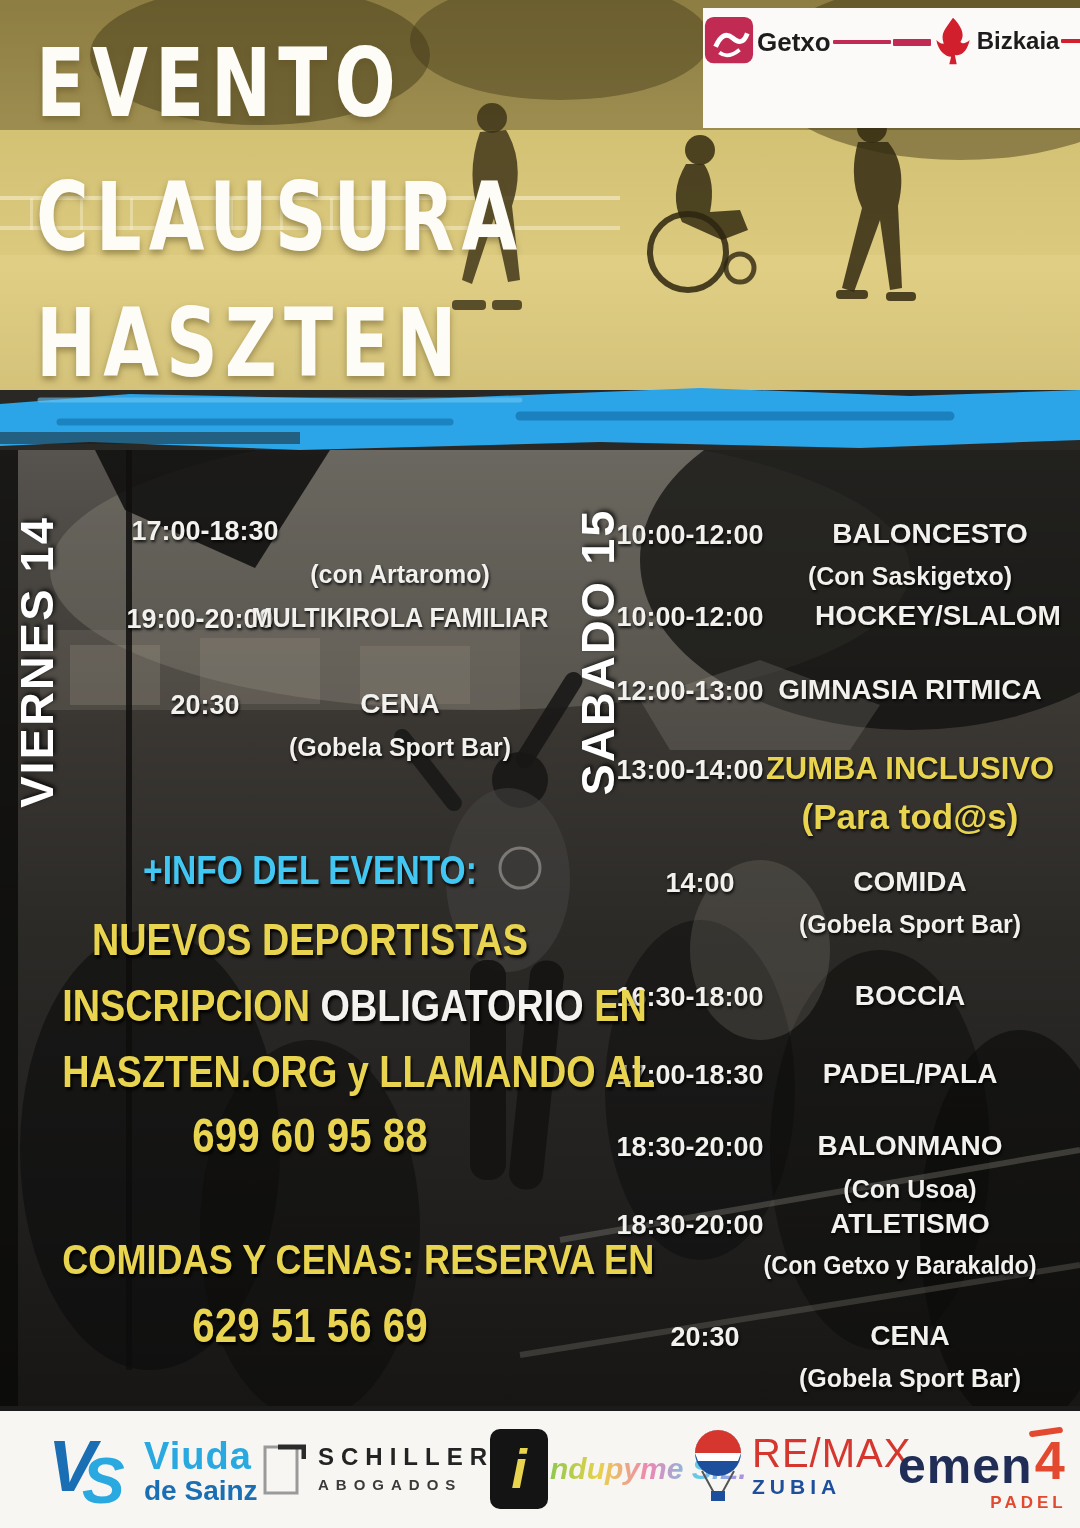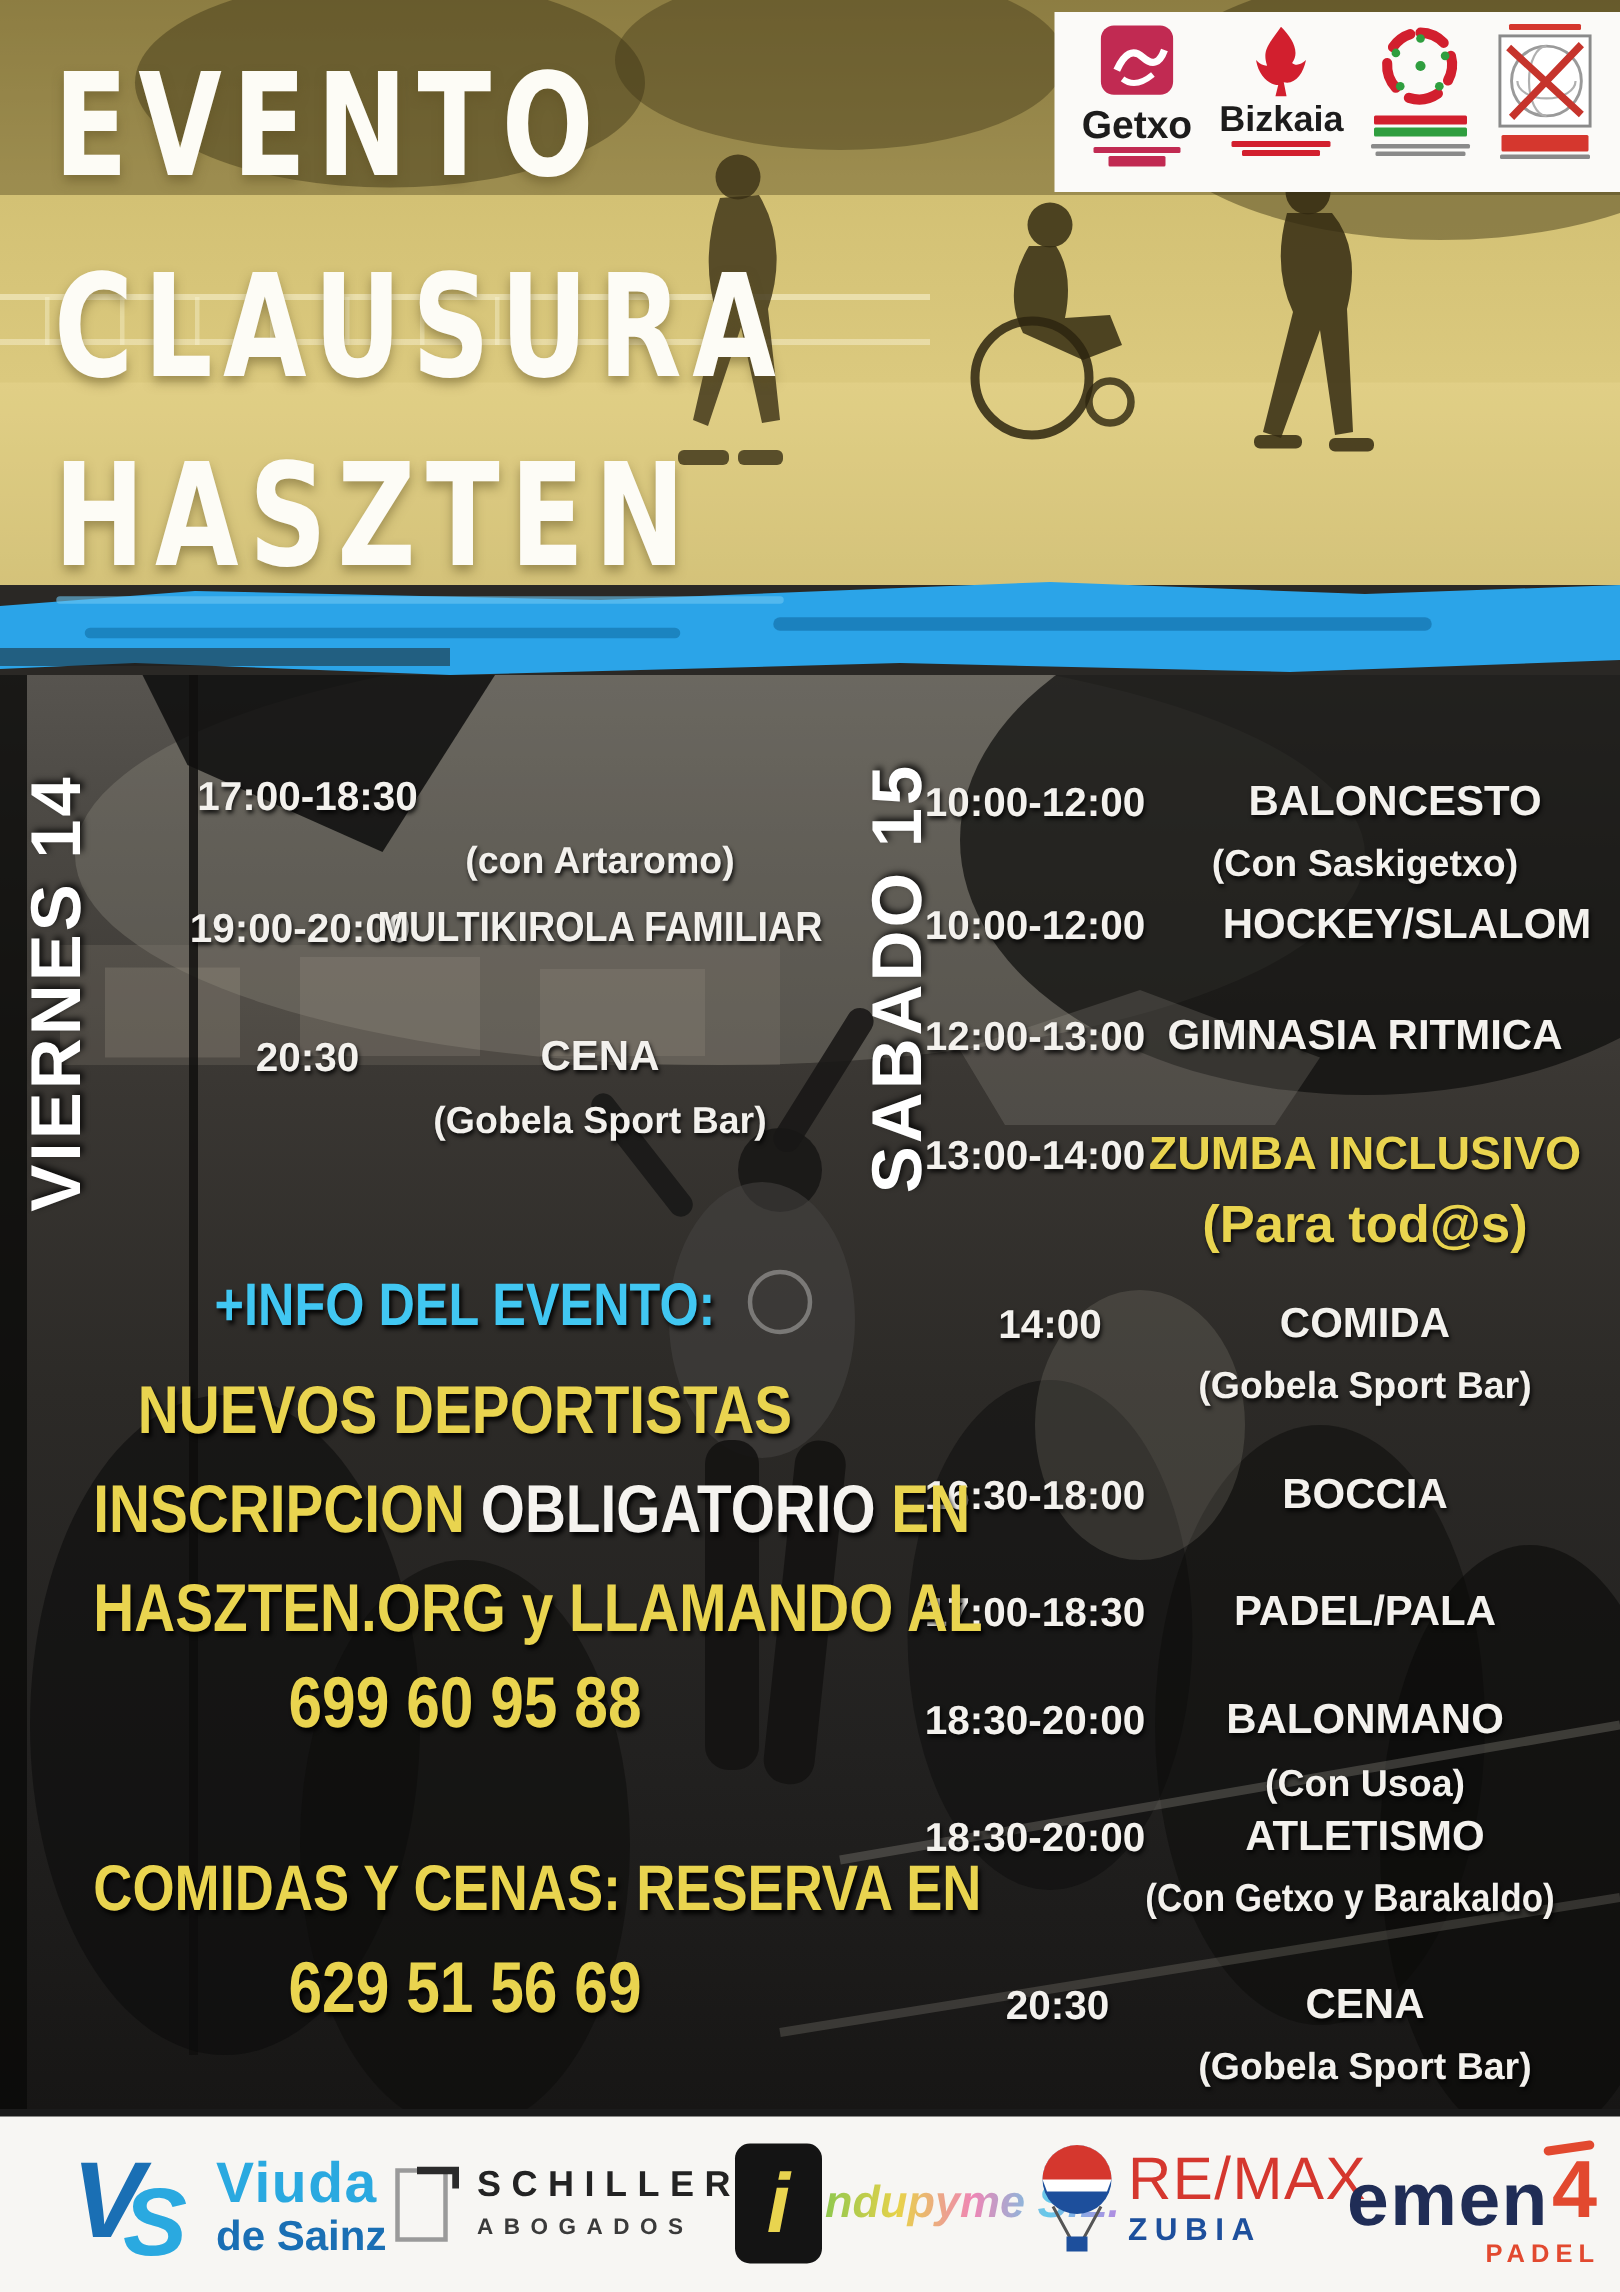--- a/index.html
+++ b/index.html
@@ -11,21 +11,21 @@
   
   .title-line{position:absolute;left:36px;font-family:"DejaVu Sans",sans-serif;
     font-weight:bold;font-size:72px;letter-spacing:7px;color:#fdfcf6;
     transform:scaleY(1.32);transform-origin:top left;
     text-shadow:0 3px 6px rgba(95,82,35,.5);white-space:nowrap;}
 
   
   .logo-band{position:absolute;left:703px;top:8px;width:377px;height:120px;
     background:#fbfaf8;display:flex;justify-content:space-evenly;
     align-items:flex-start;padding-top:8px;box-sizing:border-box;}
-  .logo-slot{display:flex;flex-direction:column;align-items:center;gap:2px;}
+  .logo-slot{display:flex;align-items:center;gap:2px;}
   .logo-label{font-weight:bold;color:#1d1c1c;line-height:1;}
   .bar{border-radius:1px;}
 
   
   .sched{position:absolute;font-weight:bold;color:#f3f1ed;text-align:center;
     text-shadow:1px 2px 3px rgba(0,0,0,.85);white-space:nowrap;font-size:28px;}
   .time{font-size:27px;}
   .note{font-size:25px;}
   .hl{color:#e9d44f;}
   .hl-event{font-size:31px;}

